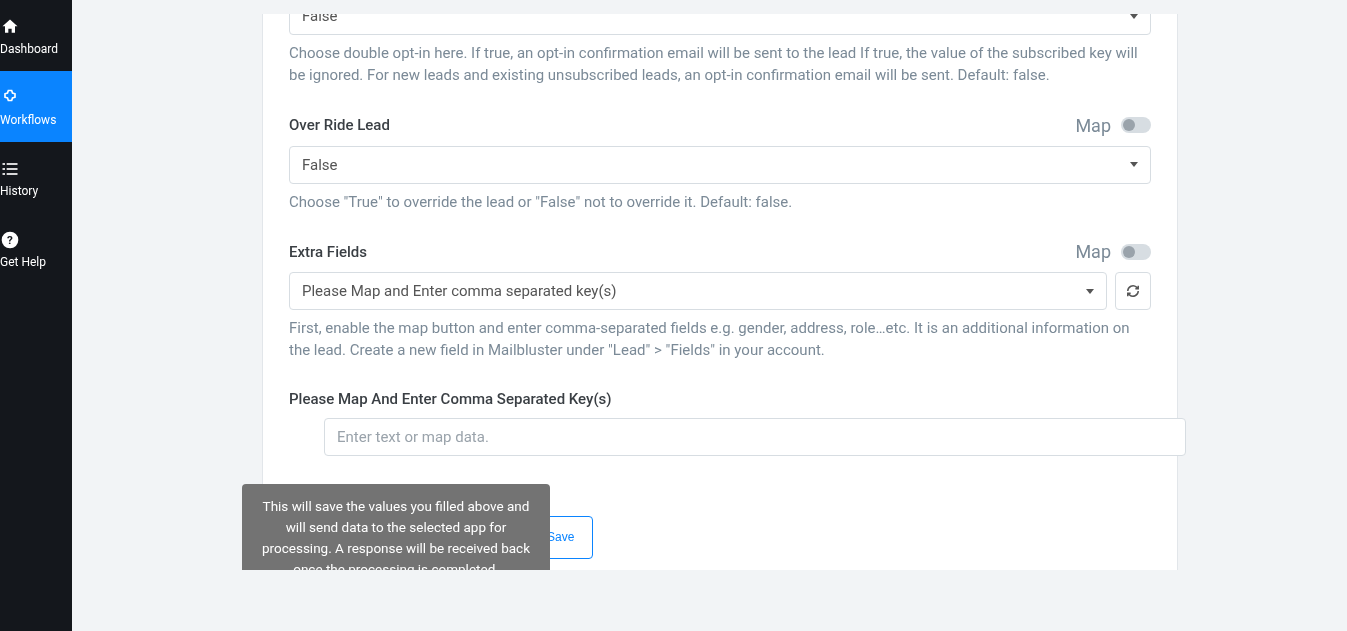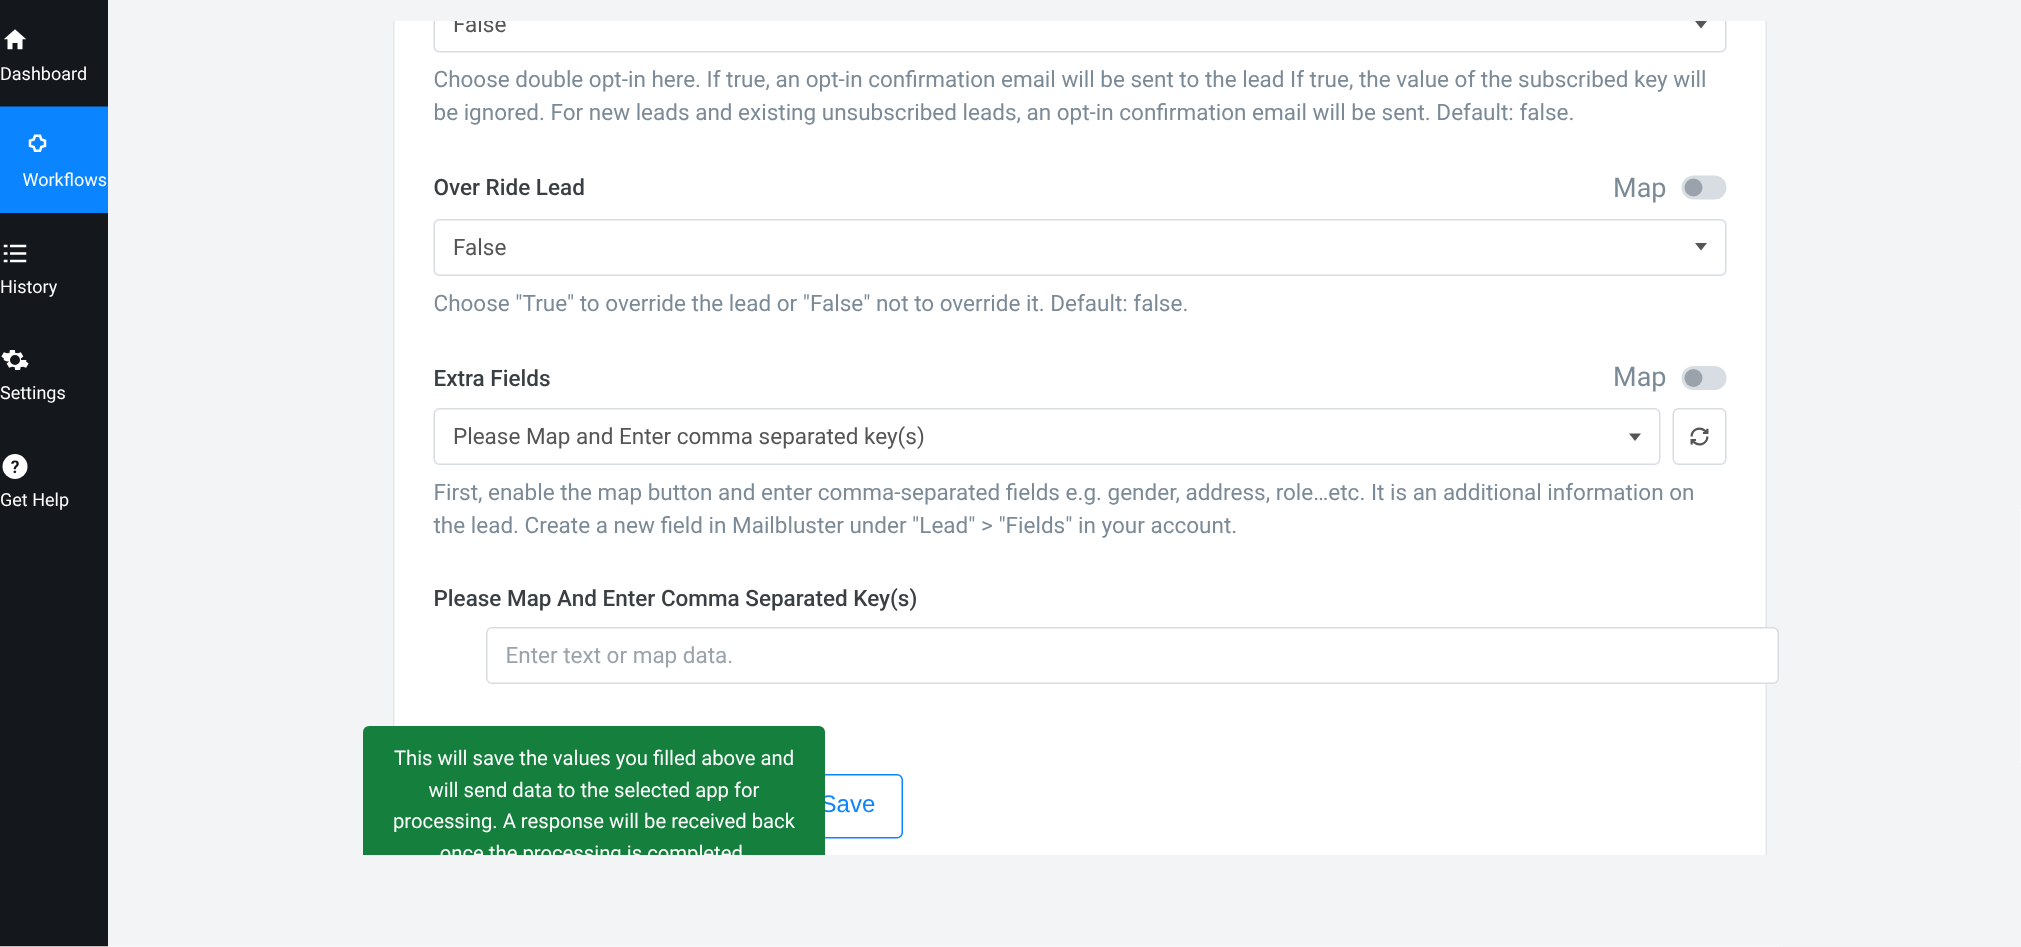--- a/index.html
+++ b/index.html
@@ -28,21 +28,20 @@
     display: flex;
     flex-direction: column;
     align-items: flex-start;
     justify-content: center;
     color: #ffffff;
     cursor: pointer;
     gap: 6px;
   }
   .sidebar-item.active {
     background: #0a84ff;
-    padding-left: 15px;
   }
   .sidebar-item .lbl {
     font-size: 12px;
     line-height: 1;
   }
   .sidebar-icon {
     width: 20px;
     height: 20px;
     display: block;
   }
@@ -162,29 +161,29 @@
     padding: 10px 18px;
     font-size: 15px;
     cursor: pointer;
   }
   .btn-secondary {
     background: #fff;
     color: #0a84ff;
     border: 1px solid #0a84ff;
     border-radius: 4px;
     padding: 9px 18px;
-    font-size: 16px;
+    font-size: 12px;
     cursor: pointer;
   }
   .tooltip {
     position: absolute;
     left: 170px;
     top: 470px;
     width: 308px;
-    background: #15803d;
+    background: #737373;
     color: #fff;
     font-size: 13.5px;
     line-height: 1.55;
     text-align: center;
     padding: 12px 16px;
     border-radius: 4px;
     z-index: 20;
   }
   .tooltip::after {
     content: "";
@@ -219,26 +218,20 @@
         <rect x="8" y="5" width="13" height="2"></rect>
         <rect x="3" y="11" width="3" height="2"></rect>
         <rect x="8" y="11" width="13" height="2"></rect>
         <rect x="3" y="17" width="3" height="2"></rect>
         <rect x="8" y="17" width="13" height="2"></rect>
       </svg>
     <span class="lbl">History</span>
   </div>
   <div class="sidebar-item">
     <svg class="sidebar-icon" viewBox="0 0 24 24" fill="currentColor">
-        <path d="M12 8a4 4 0 100 8 4 4 0 000-8zm9 4a7 7 0 01-.1 1.2l2 1.6-2 3.4-2.4-.8a7 7 0 01-2 .1l-.4 2.5h-4l-.4-2.5a7 7 0 01-2-.1l-2.4.8-2-3.4 2-1.6A7 7 0 013 12a7 7 0 01.1-1.2l-2-1.6 2-3.4 2.4.8a7 7 0 012-.1L7.9 4h4l.4 2.5a7 7 0 012 .1l2.4-.8 2 3.4-2 1.6c.1.4.1.8.1 1.2z"></path>
-      </svg>
-    <span class="lbl">Settings</span>
-  </div>
-  <div class="sidebar-item">
-    <svg class="sidebar-icon" viewBox="0 0 24 24" fill="currentColor">
         <circle cx="12" cy="12" r="10"></circle>
         <text x="12" y="17" text-anchor="middle" font-size="14" fill="#14171c" font-weight="bold">?</text>
       </svg>
     <span class="lbl">Get Help</span>
   </div>
 </div>
 
 <div class="main">
   <div class="card">
 

